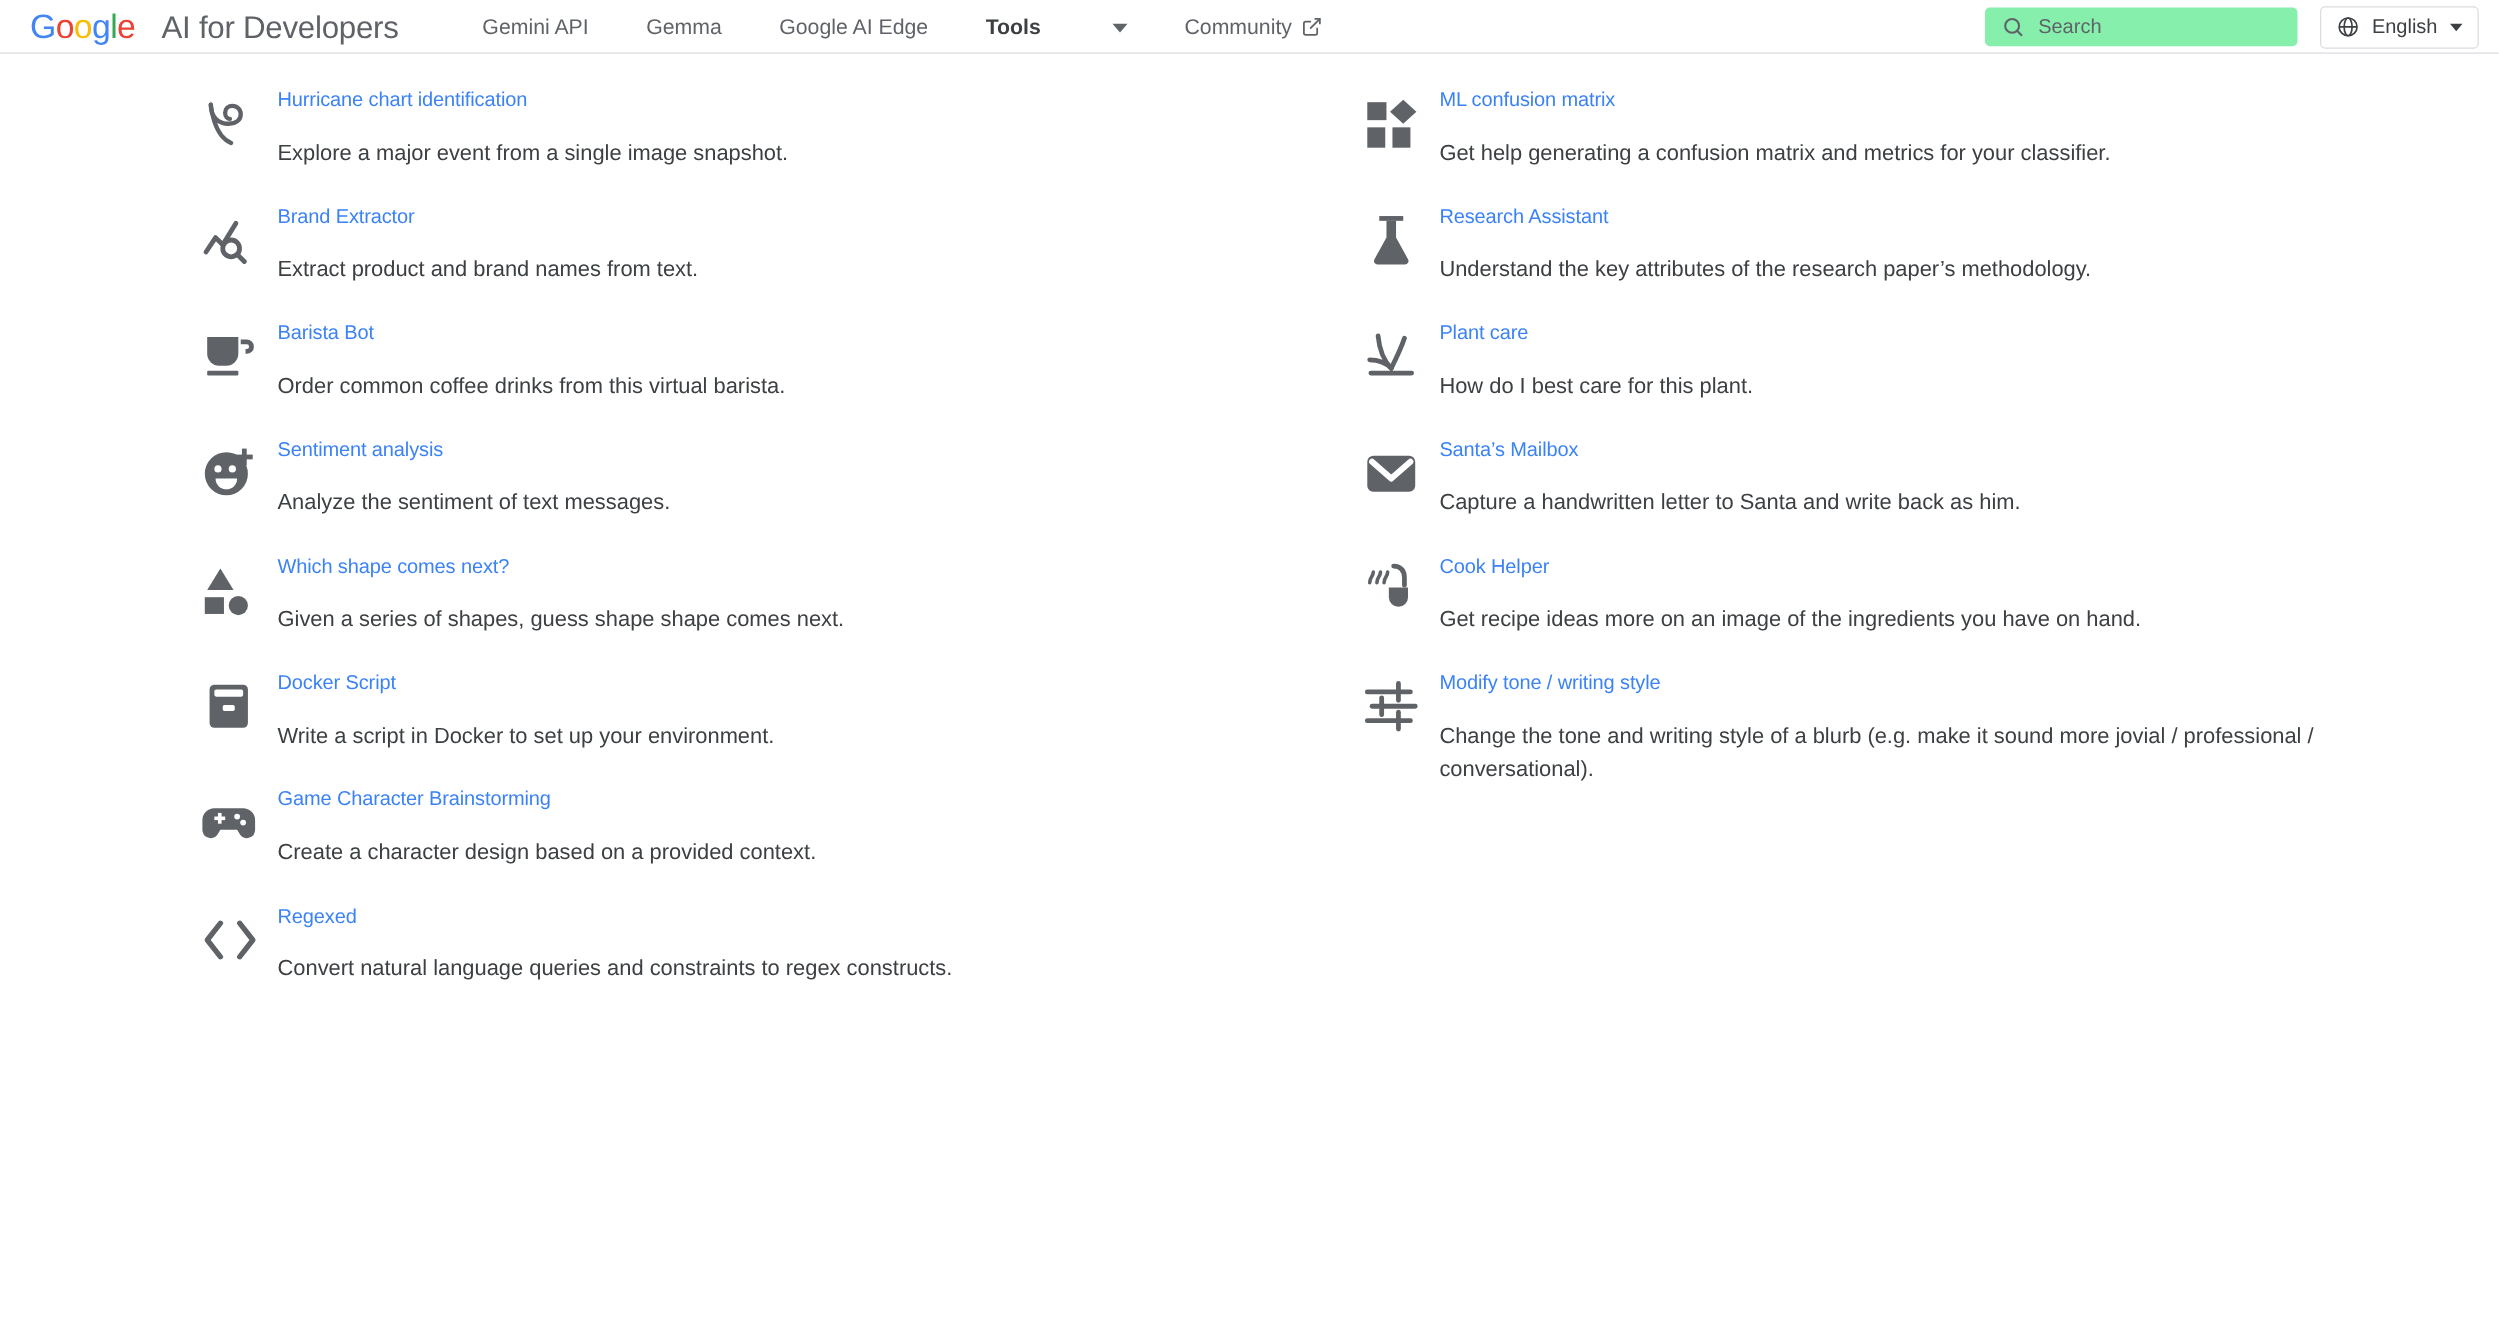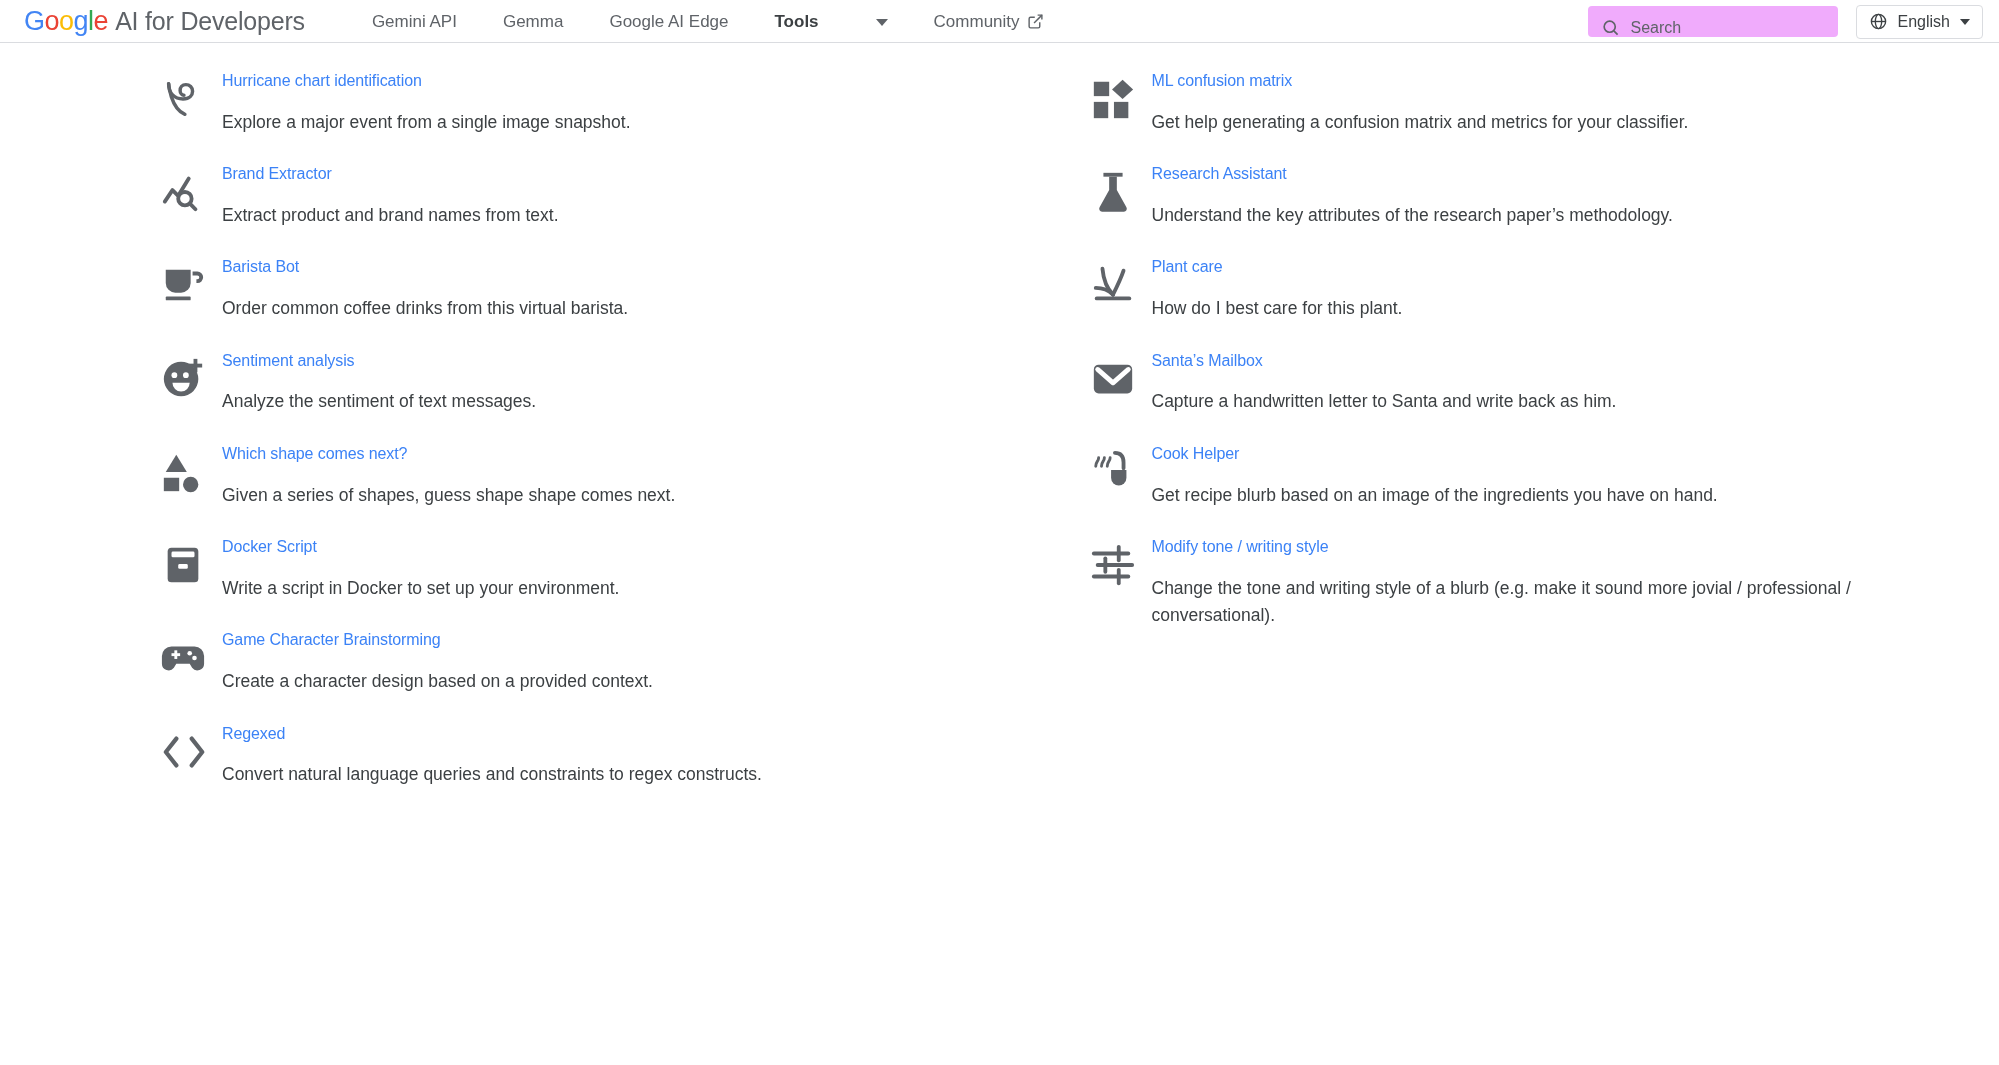--- a/index.html
+++ b/index.html
@@ -21,22 +21,22 @@
     height: 43px;
     display: flex;
     align-items: center;
     border-bottom: 1px solid #dadce0;
     background: #ffffff;
     padding: 0 0 0 24px;
     box-sizing: border-box;
   }
   .brand {
     display: flex;
-    align-items: center;
-    gap: 7px;
+    align-items: flex-end;
+    gap: 21px;
     white-space: nowrap;
   }
   .google-logo {
     font-size: 27px;
     letter-spacing: -0.5px;
     font-family: "Liberation Sans", sans-serif;
   }
   .google-logo .g1 { color: #4285F4; }
   .google-logo .o1 { color: #EA4335; }
   .google-logo .o2 { color: #FBBC05; }
@@ -90,24 +90,24 @@
     right: 16px;
     top: 0;
     height: 43px;
     display: flex;
     align-items: center;
     gap: 18px;
   }
   .search-box {
     width: 250px;
     height: 31px;
-    background: #f0abfc;
+    background: #86efac;
     border-radius: 4px;
     display: flex;
-    align-items: flex-end;
+    align-items: center;
     gap: 11px;
     padding: 0 13px;
     box-sizing: border-box;
   }
   .search-box input {
     border: none;
     outline: none;
     background: transparent;
     font-size: 16px;
     font-family: "Liberation Sans", sans-serif;
@@ -437,21 +437,21 @@
         <svg width="46" height="46" viewBox="0 0 48 48" fill="none" stroke="#5f6368" stroke-width="3" stroke-linecap="round">
           <path d="M6 18 C6 13 9 13 9 9"></path>
           <path d="M12 18 C12 13 15 13 15 9"></path>
           <path d="M18 18 C18 13 21 13 21 9"></path>
           <path d="M26 4 C33 4 35 9 35 14 v6" stroke-width="4"></path>
           <path d="M22 22 h16 v8 a8 8 0 0 1 -8 8 h0 a8 8 0 0 1 -8 -8 z" fill="#5f6368" stroke="none"></path>
         </svg>
       </div>
       <div class="card-body">
         <div class="card-title">Cook Helper</div>
-        <div class="card-desc">Get recipe blurb based on an image of the ingredients you have on hand.</div>
+        <div class="card-desc">Get recipe ideas more on an image of the ingredients you have on hand.</div>
       </div>
     </div>
 
     <div class="card">
       <div class="card-icon">
         <svg width="46" height="46" viewBox="0 0 48 48" fill="none" stroke="#5f6368" stroke-width="4" stroke-linecap="round">
           <line x1="4" y1="12" x2="40" y2="12"></line>
           <line x1="30" y1="5" x2="30" y2="19"></line>
           <line x1="8" y1="24" x2="44" y2="24"></line>
           <line x1="16" y1="17" x2="16" y2="31"></line>

